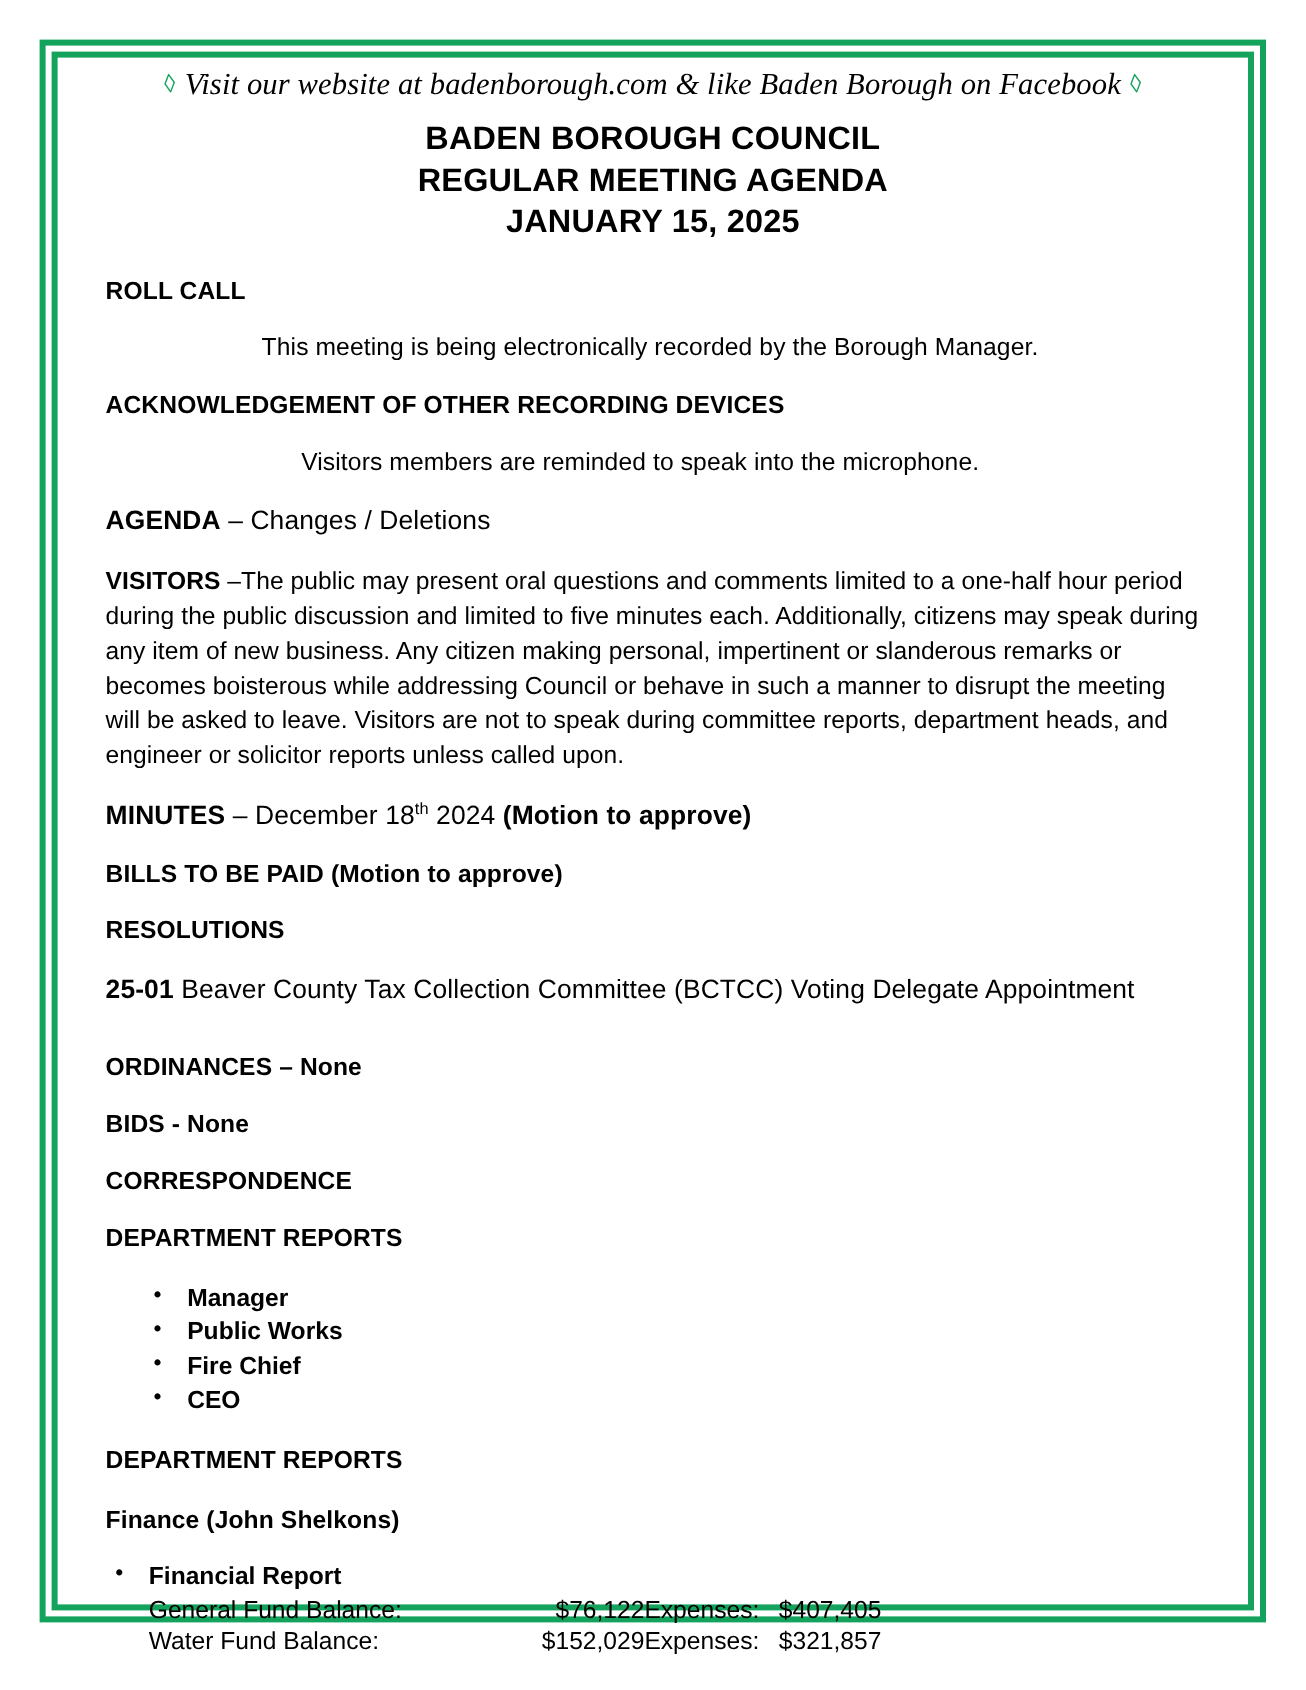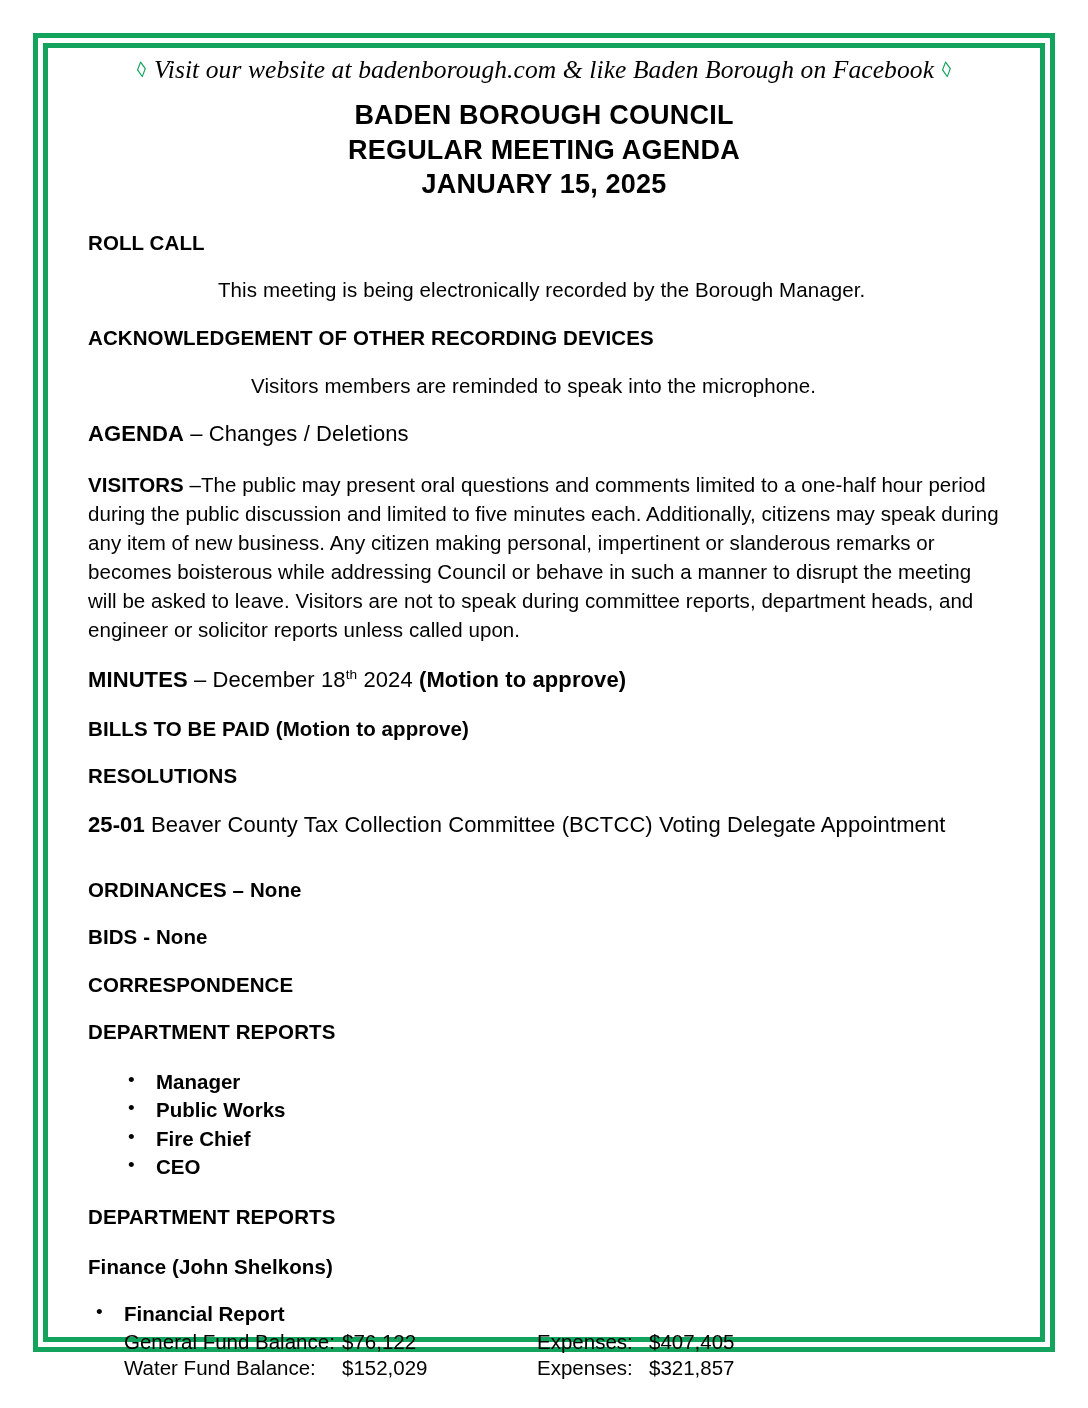--- a/index.html
+++ b/index.html
@@ -166,21 +166,21 @@
     font-size: 19px;
     font-weight: normal;
   }
   .fin-rows {
     padding-left: 36px;
     font-size: 20.5px;
     line-height: 1.28;
   }
   .fin-row { display: block; white-space: pre; }
   .fin-label { display: inline-block; width: 218px; }
-  .fin-amount { display: inline-block; width: 195px; }
+  .fin-amount { display: inline-block; width: 195px; text-align: right; }
   .fin-exp-label { display: inline-block; width: 112px; }
   .fin-exp-amount { display: inline-block; }
 </style>
 </head>
 <body>
 
 <div class="page">
 
   <div class="frame-outer"></div>
   <div class="frame-inner"></div>

